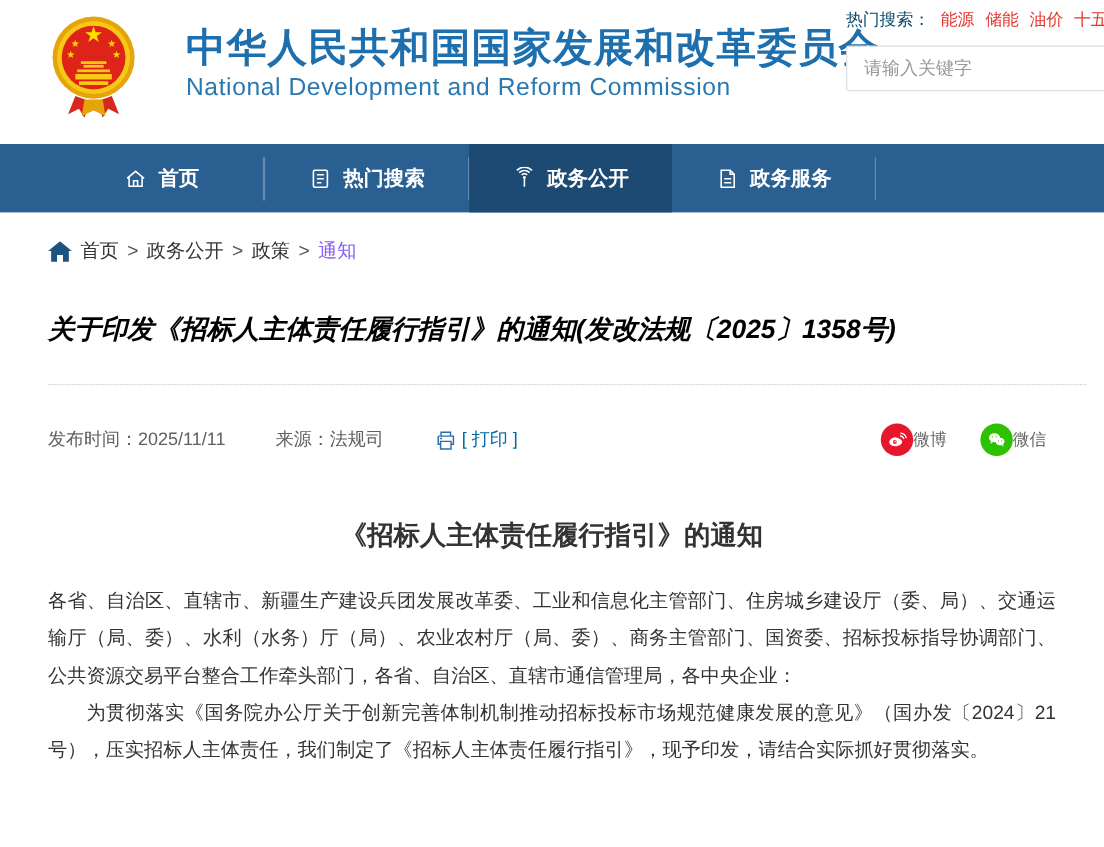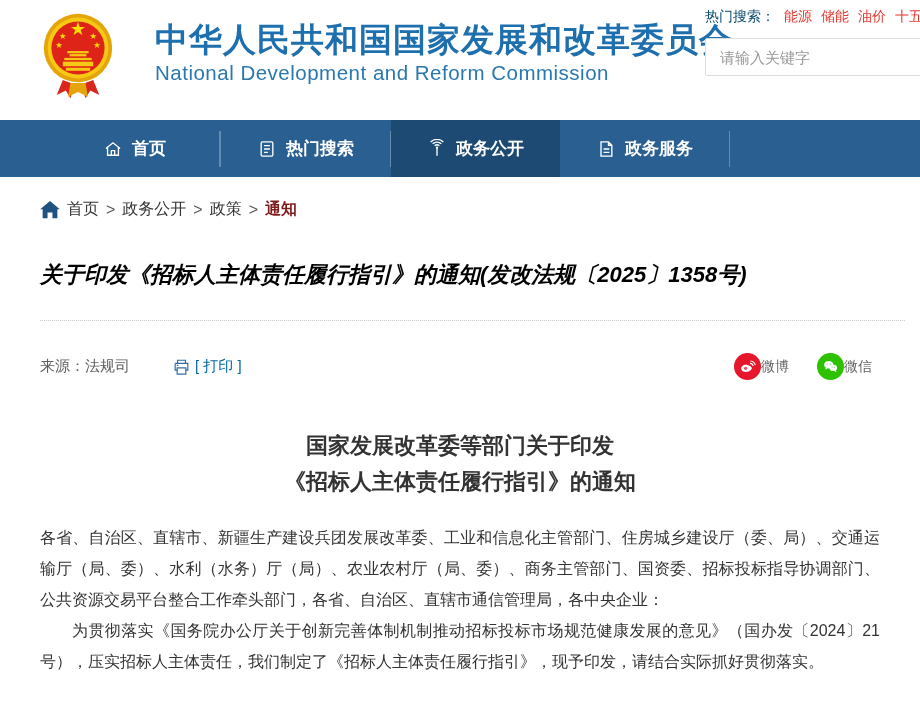--- a/index.html
+++ b/index.html
@@ -26,21 +26,21 @@
   .nav-item { flex: 0 0 169px; display: flex; align-items: center; justify-content: center; gap: 9px; color: #fff; font-size: 17px; font-weight: bold; cursor: pointer; position: relative; }
   .nav-item.active { background: #1d4a72; }
   .nav-divider { width: 1px; background: rgba(255,255,255,0.28); height: 36px; align-self: center; }
   .nav-icon { width: 20px; height: 20px; display: inline-block; }
   .nav-icon svg { width: 100%; height: 100%; stroke: #fff; fill: none; stroke-width: 1.6; }
 
   
   .breadcrumb { display: flex; align-items: center; gap: 7px; padding: 0 40px; margin-top: 22px; font-size: 16px; color: #333; }
   .crumb { color: #333; cursor: pointer; }
   .crumb-sep { color: #555; }
-  .crumb.current { color: #7f1d1d; font-weight: bold; cursor: default; }
+  .crumb.current { color: #8b5cf6; font-weight: normal; cursor: default; }
   .bc-home svg { width: 20px; height: 18px; fill: #1e5380; display: block; }
 
   
   .page-title { padding: 0 40px; margin-top: 40px; font-size: 22px; font-weight: bold; color: #000000; font-style: italic; }
   .dotted-divider { border: none; border-top: 1px dotted #ccc; margin: 30px 15px 0 40px; }
   .meta-row { display: flex; align-items: center; padding: 0 40px; margin-top: 32px; font-size: 15px; color: #5f5f5f; }
   .meta-item { margin-right: 42px; }
   .print-btn { display: flex; align-items: center; gap: 4px; color: #0369a1; cursor: pointer; }
   .print-btn svg { width: 19px; height: 18px; stroke: #2d6da5; fill: none; stroke-width: 1.5; }
   .share-group { margin-left: auto; margin-right: 8px; display: flex; align-items: center; gap: 28px; }
@@ -155,20 +155,21 @@
     <span class="crumb-sep">&gt;</span>
     <span class="crumb">政策</span>
     <span class="crumb-sep">&gt;</span>
     <span class="crumb current">通知</span>
   </div>
 
   <h1 class="page-title">关于印发《招标人主体责任履行指引》的通知(发改法规〔2025〕1358号)</h1>
   <hr class="dotted-divider">
 
   <div class="meta-row">
+    <span class="meta-item"><span>发布时间：</span><span>2025/11/11</span></span>
     <span class="meta-item"><span>来源：</span><span>法规司</span></span>
     <span class="print-btn">
       <svg viewBox="0 0 24 22">
           <path d="M7 6 V2.5 H17 V6 M4 6.5 H20 V15 H17.5 M6.5 15 H4 V6.5 M6.5 12 H17.5 V20 H6.5 Z M6 9 H8"></path>
         </svg>
       <span>[ 打印 ]</span>
     </span>
     <span class="share-group">
       <span class="share-btn">
         <span class="share-icon weibo">
@@ -194,21 +195,20 @@
               <circle cx="14.2" cy="13.2" r="0.7" fill="#2dc100"></circle>
               <circle cx="17.8" cy="13.2" r="0.7" fill="#2dc100"></circle>
             </svg>
         </span>
         <span>微信</span>
       </span>
     </span>
   </div>
 
   <div class="article-title">
-    <div>国家发展改革委等部门关于印发</div>
     <div>《招标人主体责任履行指引》的通知</div>
   </div>
 
   <div class="article-body">
     <p>各省、自治区、直辖市、新疆生产建设兵团发展改革委、工业和信息化主管部门、住房城乡建设厅（委、局）、交通运输厅（局、委）、水利（水务）厅（局）、农业农村厅（局、委）、商务主管部门、国资委、招标投标指导协调部门、公共资源交易平台整合工作牵头部门，各省、自治区、直辖市通信管理局，各中央企业：</p>
     <p class="indent">为贯彻落实《国务院办公厅关于创新完善体制机制推动招标投标市场规范健康发展的意见》（国办发〔2024〕21号），压实招标人主体责任，我们制定了《招标人主体责任履行指引》，现予印发，请结合实际抓好贯彻落实。</p>
   </div>
 
 </div>
 

